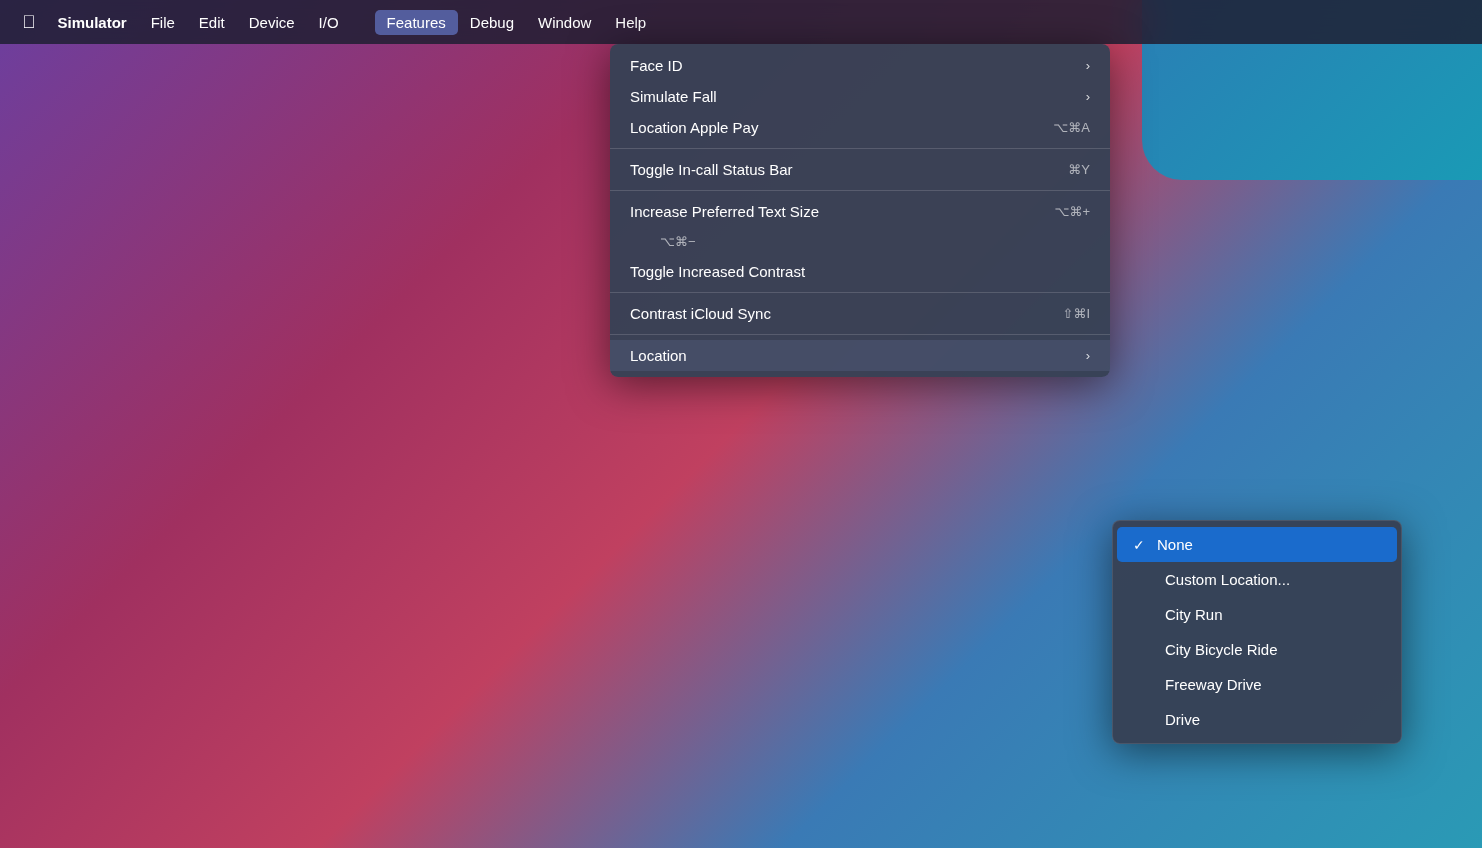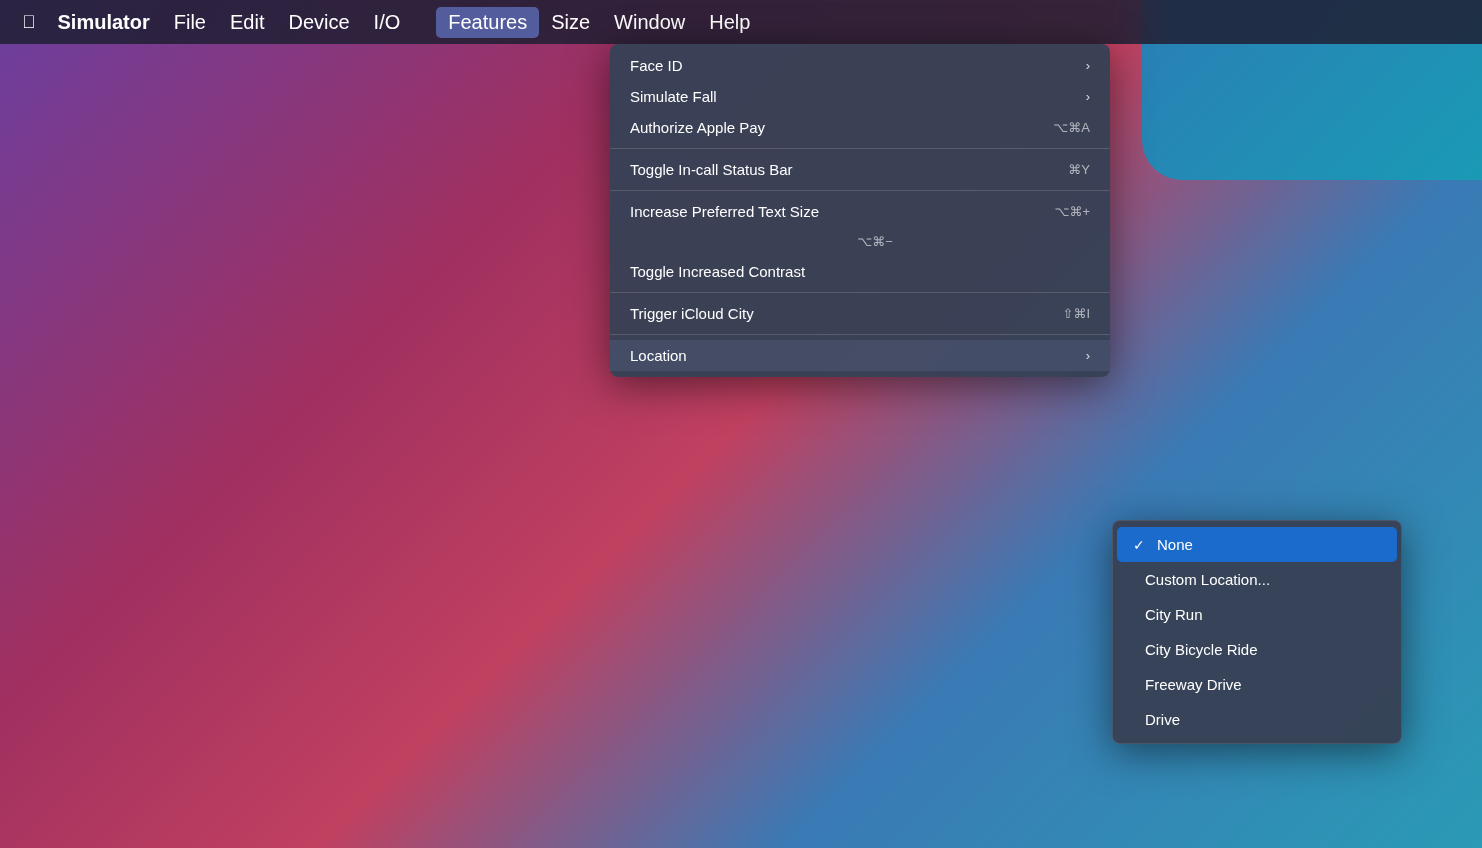--- a/index.html
+++ b/index.html
@@ -30,21 +30,21 @@
       background: rgba(30, 30, 50, 0.85);
       backdrop-filter: blur(20px);
       display: flex;
       align-items: center;
       padding: 0 12px;
       z-index: 100;
     }
 
     .menubar-item {
       color: #fff;
-      font-size: 20px;
+      font-size: 15px;
       padding: 4px 12px;
       border-radius: 5px;
       cursor: pointer;
       white-space: nowrap;
       user-select: none;
     }
 
     .menubar-item.apple {
       font-size: 18px;
       padding: 4px 10px;
@@ -64,21 +64,21 @@
       background: rgba(55, 65, 85, 0.97);
       border-radius: 8px;
       box-shadow: 0 8px 40px rgba(0,0,0,0.5);
       z-index: 200;
       padding: 6px 0;
     }
 
     .menu-item {
       display: flex;
       align-items: center;
-      justify-content: center;
+      justify-content: space-between;
       padding: 7px 20px;
       color: #fff;
       font-size: 15px;
       cursor: pointer;
       user-select: none;
     }
 
     .menu-item .label {
       flex: 1;
     }
@@ -116,21 +116,21 @@
       border-radius: 8px;
       box-shadow: 0 8px 40px rgba(0,0,0,0.5);
       z-index: 300;
       padding: 6px 0;
       border: 1px solid rgba(255,255,255,0.1);
     }
 
     .submenu-item {
       display: flex;
       align-items: center;
-      padding: 9px 8px;
+      padding: 9px 28px;
       color: #fff;
       font-size: 15px;
       cursor: pointer;
       user-select: none;
     }
 
     .submenu-item.highlighted {
       background: #1a6bcc;
       border-radius: 5px;
       margin: 0 4px;
@@ -167,39 +167,39 @@
 <div class="teal-corner"></div>
 
 <div class="menubar">
   <div class="menubar-item apple"></div>
   <div class="menubar-item" style="font-weight:600;">Simulator</div>
   <div class="menubar-item">File</div>
   <div class="menubar-item">Edit</div>
   <div class="menubar-item">Device</div>
   <div class="menubar-item">I/O</div>
   <div class="menubar-item active">Features</div>
-  <div class="menubar-item">Size</div>
+  <div class="menubar-item">Debug</div>
   <div class="menubar-item">Window</div>
   <div class="menubar-item">Help</div>
 </div>
 
 <div class="features-menu">
 
   <div class="menu-item">
     <span class="label">Face ID</span>
     <span class="chevron">›</span>
   </div>
 
   <div class="menu-item">
     <span class="label">Simulate Fall</span>
     <span class="chevron">›</span>
   </div>
 
   <div class="menu-item">
-    <span class="label">Authorize Apple Pay</span>
+    <span class="label">Location Apple Pay</span>
     <span class="shortcut">⌥⌘A</span>
   </div>
 
   <div class="menu-separator"></div>
 
 
   <div class="menu-item">
     <span class="label">Toggle In-call Status Bar</span>
     <span class="shortcut">⌘Y</span>
   </div>
@@ -215,21 +215,21 @@
     <span class="shortcut">⌥⌘−</span>
   </div>
 
   <div class="menu-item">
     <span class="label">Toggle Increased Contrast</span>
   </div>
 
   <div class="menu-separator"></div>
 
   <div class="menu-item">
-    <span class="label">Trigger iCloud City</span>
+    <span class="label">Contrast iCloud Sync</span>
     <span class="shortcut">⇧⌘I</span>
   </div>
 
   <div class="menu-separator"></div>
 
   <div class="menu-item location-item">
     <span class="label">Location</span>
     <span class="chevron">›</span>
   </div>
 

